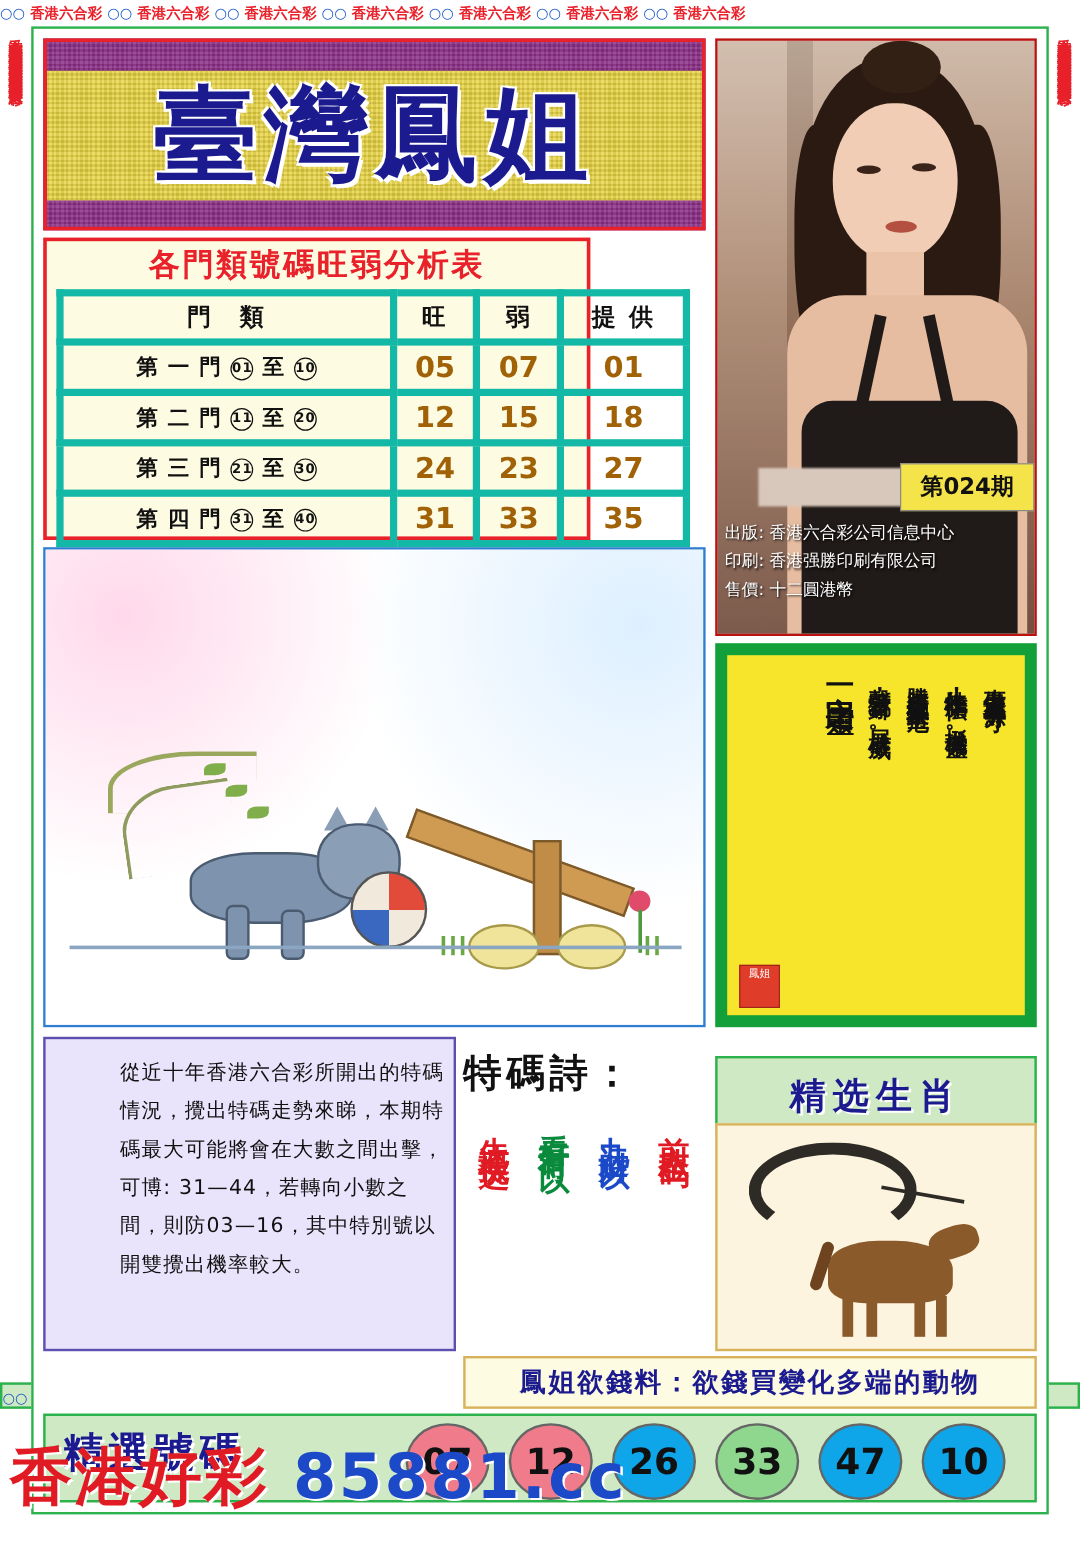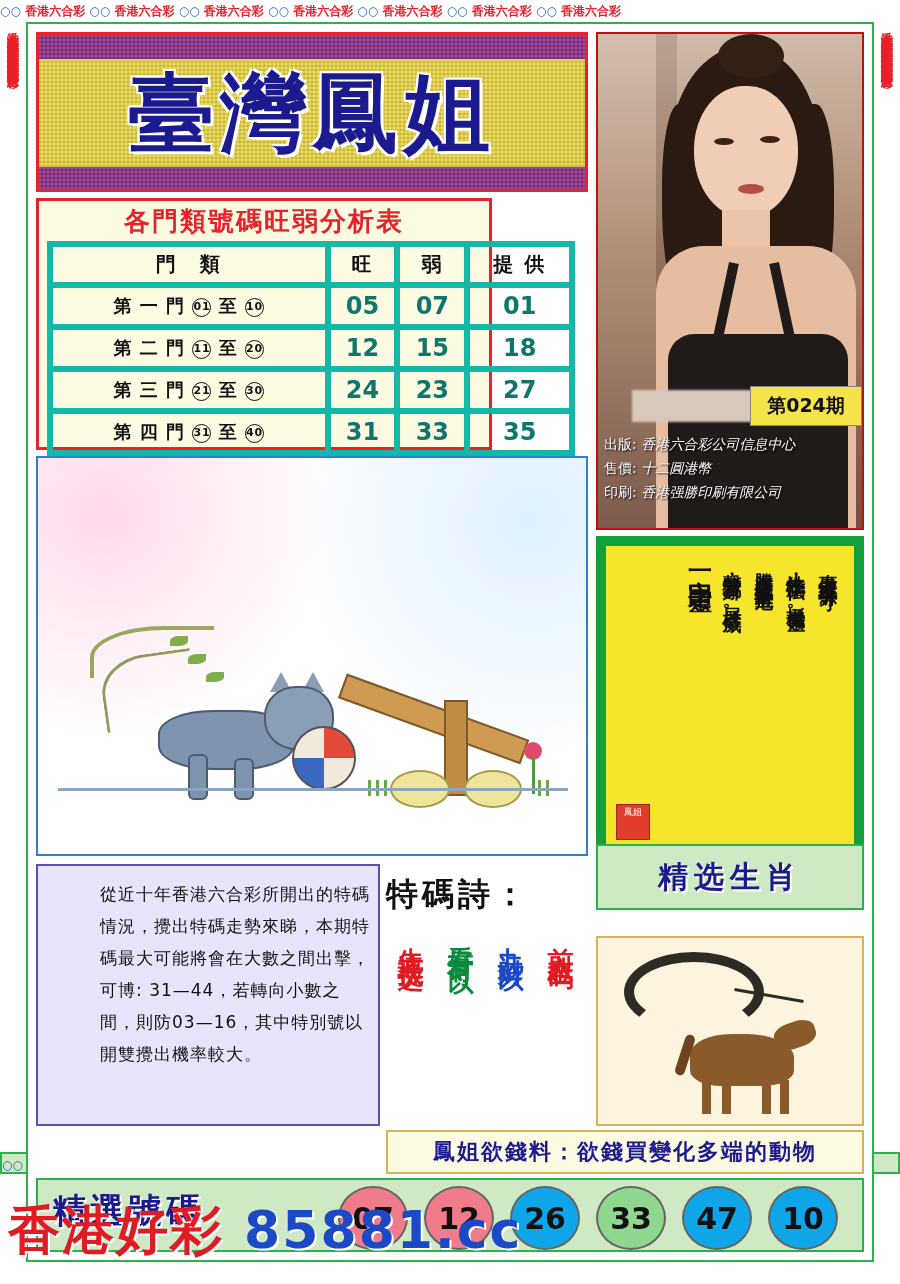--- a/index.html
+++ b/index.html
@@ -35,21 +35,21 @@
        color:#1b1b8f;letter-spacing:6px;font-family:"DejaVu Sans","Liberation Sans",sans-serif;
        text-shadow:3px 3px 0 #fff,-2px -2px 0 #fff,2px -2px 0 #fff,-2px 2px 0 #fff;}
 
   
   .tbl-wrap{position:absolute;left:6px;top:172px;width:456px;height:252px;background:#fdfbe2;border:3px solid #e8212a;box-sizing:border-box;}
   .tbl-title{text-align:center;font-size:26px;font-weight:bold;color:#e8212a;line-height:40px;letter-spacing:2px;}
   table.an{border-collapse:collapse;margin:0 8px;width:528px;}
   table.an td,table.an th{border:6px solid #14b8a6;text-align:center;font-size:21px;padding:4px 0;color:#1b4fd0;font-weight:bold;}
   table.an th{color:#111;font-size:20px;letter-spacing:2px;}
   table.an td.lbl{color:#111;font-size:18px;letter-spacing:1px;font-weight:bold;}
-  table.an td.num{color:#0f766e;font-size:24px;}
+  table.an td.num{color:#a16207;font-size:24px;}
   .circ{display:inline-block;border:1px solid #111;border-radius:50%;width:17px;height:17px;line-height:16px;font-size:11px;vertical-align:2px;}
 
   
   .photo{position:absolute;left:566px;top:6px;width:268px;height:498px;border:2px solid #b11;box-sizing:border-box;overflow:hidden;
     background:linear-gradient(170deg,#c9a08a 0%,#b8856d 30%,#8a5b45 60%,#6e4433 100%);}
   .ph-wall{position:absolute;left:0;top:0;width:100%;height:100%;
     background:
       linear-gradient(90deg,rgba(255,255,255,.12) 0 22%,rgba(0,0,0,.10) 22% 30%,rgba(255,255,255,.06) 30% 100%),
       linear-gradient(180deg,#cdb6a4 0%,#a57f66 45%,#6b4433 100%);}
   .ph-hair{position:absolute;left:72px;top:12px;width:150px;height:210px;border-radius:54% 54% 42% 42%;background:#2b1a12;}
@@ -63,21 +63,21 @@
   .ph-dress{position:absolute;left:70px;top:300px;width:180px;height:204px;background:#201a18;border-radius:26px 26px 0 0;}
   .ph-strap1{position:absolute;left:122px;top:228px;width:10px;height:86px;background:#201a18;transform:rotate(12deg);}
   .ph-strap2{position:absolute;left:180px;top:228px;width:10px;height:86px;background:#201a18;transform:rotate(-12deg);}
   .ph-hairL{position:absolute;left:64px;top:70px;width:42px;height:200px;border-radius:40% 40% 50% 50%;background:#2b1a12;}
   .ph-hairR{position:absolute;left:190px;top:70px;width:46px;height:210px;border-radius:40% 40% 50% 50%;background:#2b1a12;}
   .ph-blur{position:absolute;left:34px;top:356px;width:126px;height:32px;background:#d8c7bb;filter:blur(1px);}
   .issue{position:absolute;left:152px;top:352px;width:110px;height:38px;background:#f5e34a;border:1px solid #888;
     display:flex;align-items:center;justify-content:center;font-size:19px;font-weight:bold;color:#111;}
   .ph-lines{position:absolute;left:6px;top:398px;width:256px;color:#fff;font-size:14px;line-height:24px;text-shadow:1px 1px 2px #000;}
   .ph-lines .k{color:#fff;}
-  .ph-lines .v{color:#fff;font-style:italic;}
+  .ph-lines .v{color:#fff;}
 
   
   .cartoon{position:absolute;left:6px;top:430px;width:552px;height:400px;background:#fff;border:2px solid #2f7fd0;box-sizing:border-box;overflow:hidden;}
   .c-bg{position:absolute;inset:0;background:
       radial-gradient(circle at 12% 14%,rgba(255,170,210,.45),rgba(255,255,255,0) 38%),
       radial-gradient(circle at 90% 16%,rgba(180,220,255,.45),rgba(255,255,255,0) 40%),
       #ffffff;}
   .ground{position:absolute;left:20px;top:330px;width:510px;height:3px;background:#8aa6c0;}
   .cat-body{position:absolute;left:120px;top:252px;width:132px;height:56px;border-radius:40%;background:#7e93ad;border:2px solid #4b5b70;}
   .cat-head{position:absolute;left:226px;top:228px;width:66px;height:60px;border-radius:46%;background:#8a9eb6;border:2px solid #4b5b70;}
@@ -114,21 +114,21 @@
   
   .poem2{position:absolute;left:356px;top:838px;width:202px;height:262px;background:#fff;}
   .poem2 .t{font-size:32px;font-weight:bold;color:#111;letter-spacing:4px;line-height:60px;}
   .poem2 .grid{position:absolute;left:0;top:60px;display:flex;flex-direction:row-reverse;gap:0px;}
   .pcol{writing-mode:vertical-rl;text-orientation:upright;font-size:26px;line-height:50px;font-weight:bold;letter-spacing:6px;width:50px;text-align:center;}
   .red{color:#e01b24;}
   .blue{color:#1b49c8;}
   .green{color:#0a8a3c;}
 
   
-  .zodiacTitle{position:absolute;left:566px;top:818px;width:268px;height:66px;background:#cfe9c4;border:2px solid #2bb24c;box-sizing:border-box;
+  .zodiacTitle{position:absolute;left:566px;top:854px;width:268px;height:66px;background:#cfe9c4;border:2px solid #2bb24c;box-sizing:border-box;
      display:flex;align-items:center;justify-content:center;font-size:30px;font-weight:bold;color:#1b1b8f;letter-spacing:6px;
      text-shadow:2px 2px 0 #fff;}
   .zodiacBox{position:absolute;left:566px;top:910px;width:268px;height:190px;background:#fdf4e0;border:2px solid #d8b25a;box-sizing:border-box;overflow:hidden;}
   .snake{position:absolute;left:26px;top:14px;width:120px;height:60px;border:10px solid #2e2b26;border-radius:50%;border-bottom-color:transparent;}
   .snake-tail{position:absolute;left:136px;top:56px;width:70px;height:3px;background:#2e2b26;transform:rotate(10deg);}
   .horse{position:absolute;left:92px;top:96px;width:104px;height:52px;border-radius:40% 46% 30% 30%;background:#8a5a2b;}
   .horse-head{position:absolute;left:176px;top:84px;width:42px;height:26px;border-radius:40%;background:#8a5a2b;transform:rotate(-18deg);}
   .horse-leg{position:absolute;background:#8a5a2b;width:9px;height:34px;top:142px;}
   .horse-tail{position:absolute;left:82px;top:96px;width:10px;height:42px;background:#6d441f;border-radius:6px;transform:rotate(18deg);}
 
@@ -295,26 +295,26 @@
       <div class="ph-strap1"></div>
       <div class="ph-strap2"></div>
       <div class="ph-blur"></div>
       <div class="issue">第024期</div>
       <div class="ph-lines">
         <div>
           <span class="k">出版:</span>
           <span class="v">香港六合彩公司信息中心</span>
         </div>
         <div>
+          <span class="k">印刷:</span>
+          <span class="v">香港强勝印刷有限公司</span>
+        </div>
+        <div>
           <span class="k">售價:</span>
           <span class="v">十二圓港幣</span>
-        </div>
-        <div>
-          <span class="k">印刷:</span>
-          <span class="v">香港强勝印刷有限公司</span>
         </div>
       </div>
     </div>
 
     <div class="cartoon">
       <div class="c-bg"></div>
       <div class="vine"></div>
       <div class="leaf" style="left:150px;top:196px;"></div>
       <div class="leaf" style="left:168px;top:214px;"></div>
       <div class="leaf" style="left:132px;top:178px;"></div>

